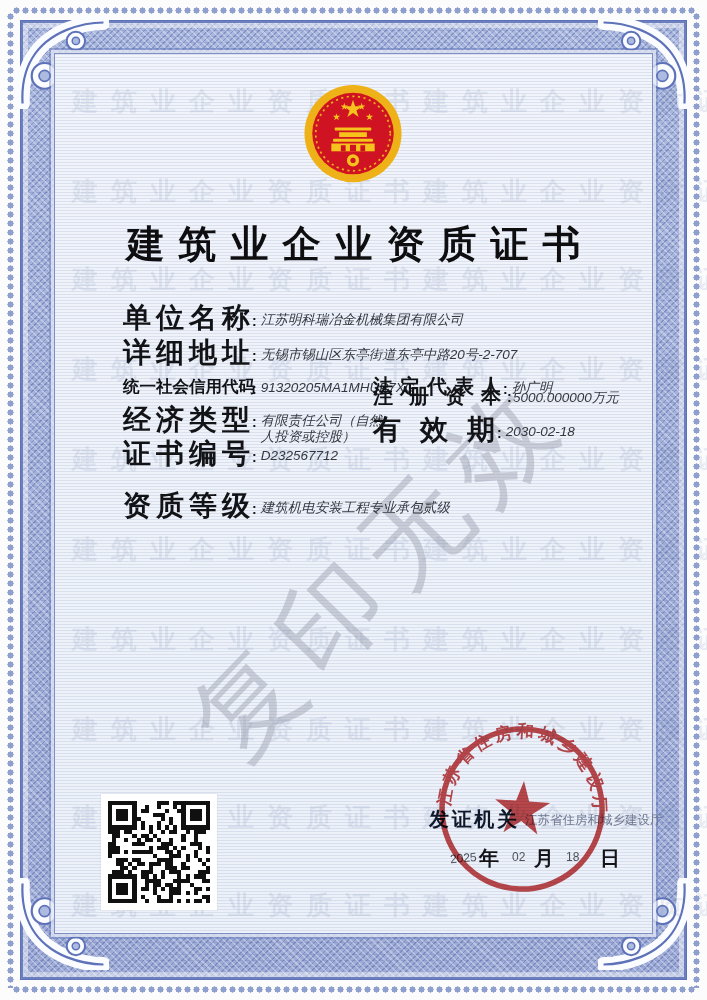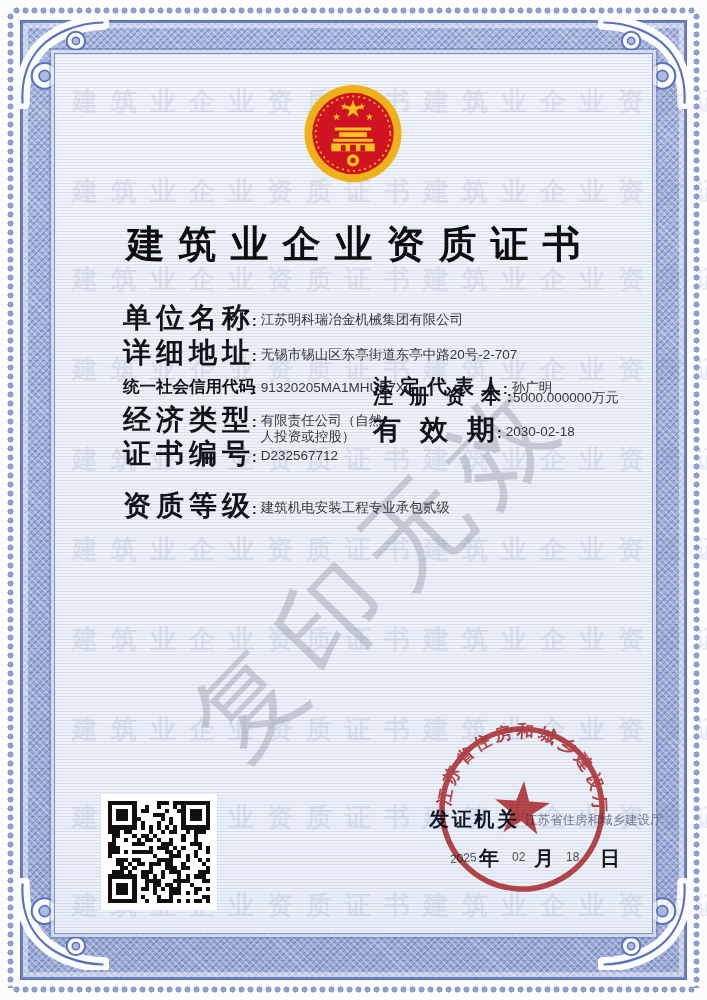--- a/index.html
+++ b/index.html
@@ -52,21 +52,21 @@
      font-size:38px;font-weight:800;letter-spacing:14px;text-indent:14px;color:#0e0e10;
      white-space:nowrap;}
   .row{position:absolute;left:123px;display:flex;align-items:flex-end;}
   .row.pairR{left:373px;}
   .flabel{display:inline-block;width:127px;font-weight:800;font-size:28px;color:#121316;
      text-align:justify;text-align-last:justify;line-height:24px;white-space:nowrap;}
   .flabel.sm{font-size:16.5px;letter-spacing:0;}
   .flabel.w5{width:128px;font-size:20px;}
   .flabel.w3{width:122px;}
   .colon{font-weight:800;font-size:14px;color:#16171a;margin:0 4px 2px 2px;line-height:14px;}
-  .fvalue{font-size:13.5px;color:#33373f;line-height:16px;margin-bottom:2px;white-space:nowrap;}
+  .fvalue{font-size:13.5px;color:#33373f;line-height:16px;margin-bottom:2px;white-space:nowrap;font-style:italic;}
   .fvalue.wrap{width:122px;white-space:normal;}
   .row.topAlign{align-items:flex-start;}
   .row.topAlign .colon{margin-top:7px;}
   .row.topAlign .fvalue{margin-top:5px;}
 
   
   .qr-box{position:absolute;left:101px;top:794px;width:116px;height:116px;background:#fff;
      padding:0;box-shadow:0 0 0 1px rgba(0,0,0,.03);}
   .qr-box svg{position:absolute;left:7px;top:7px;width:102px;height:102px;shape-rendering:crispEdges;}
   .issuer-row{position:absolute;left:418px;top:808px;display:flex;align-items:flex-end;}

